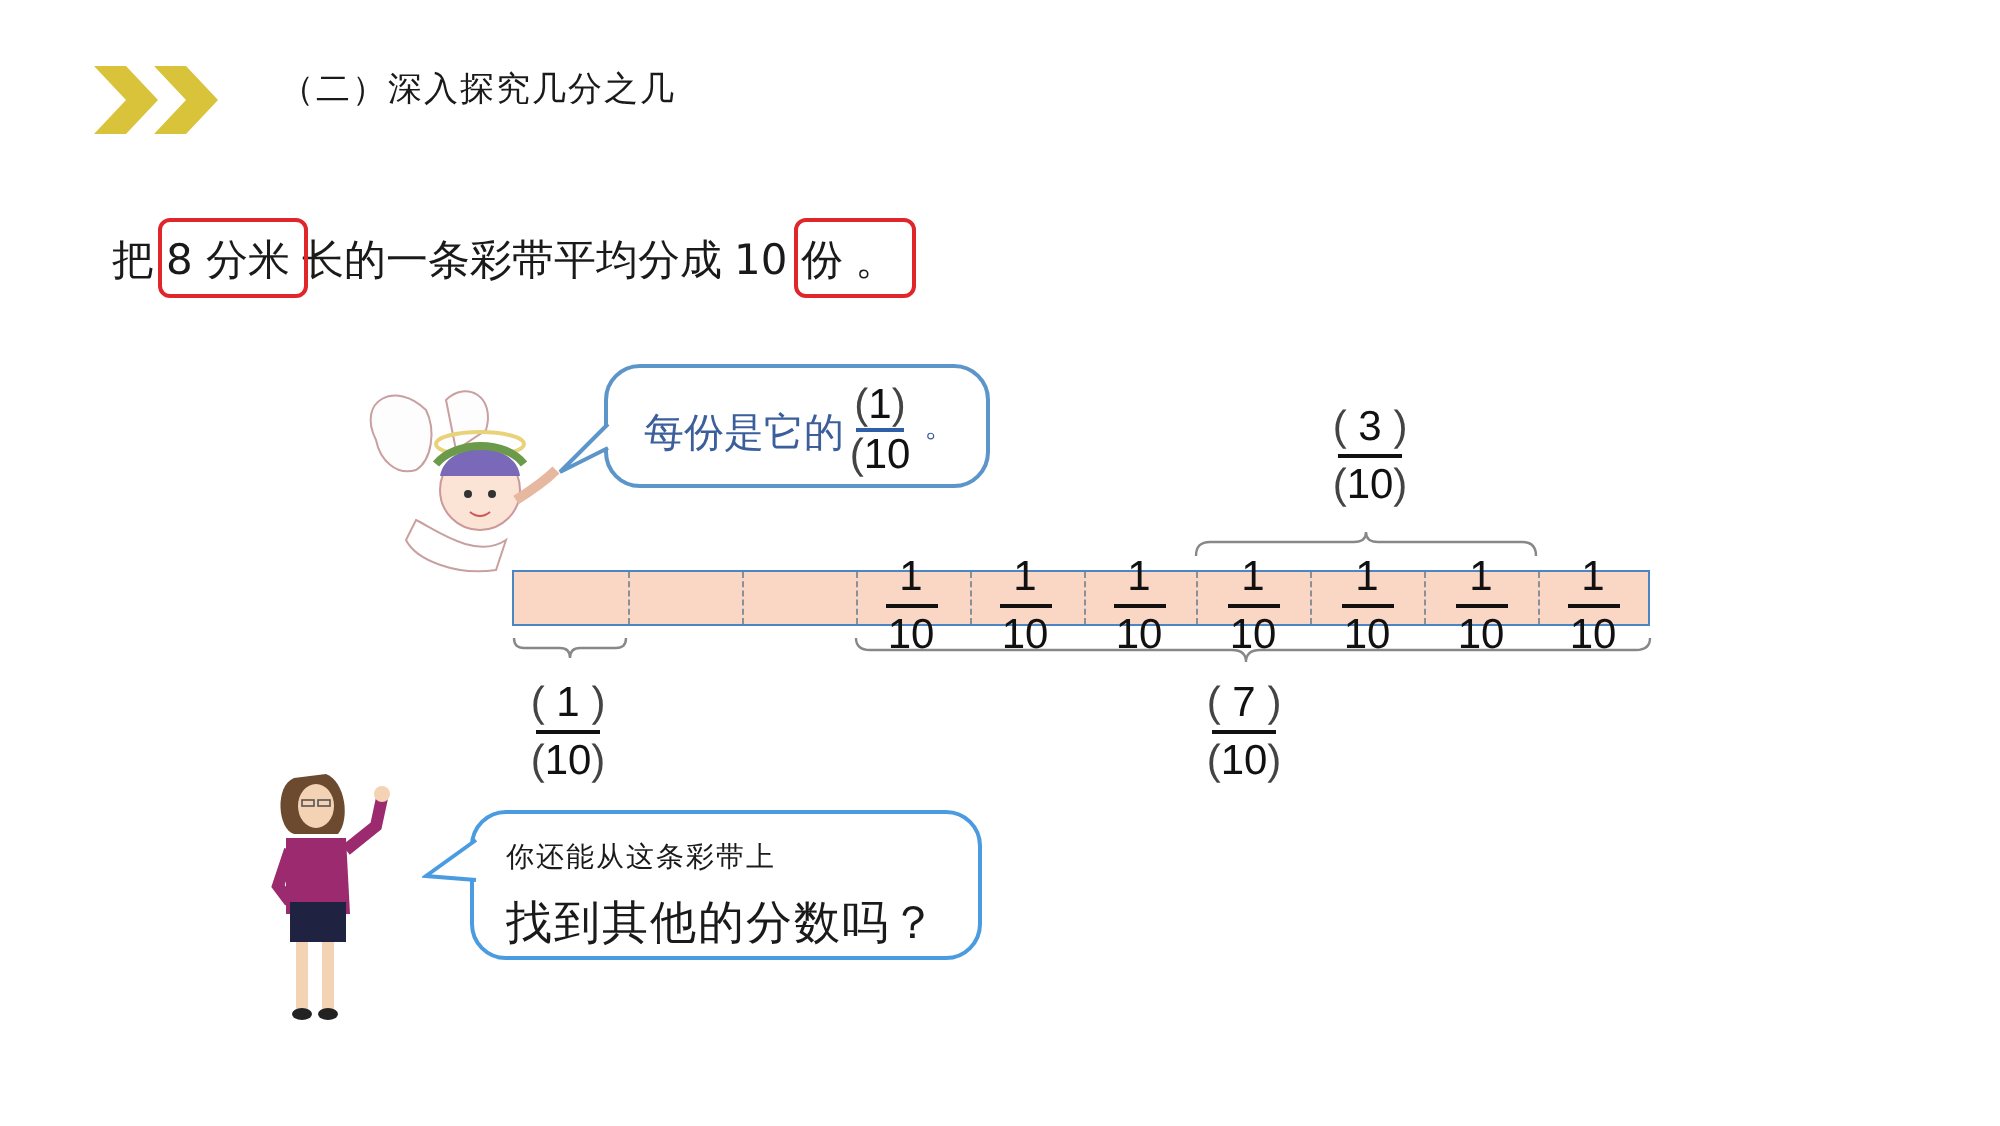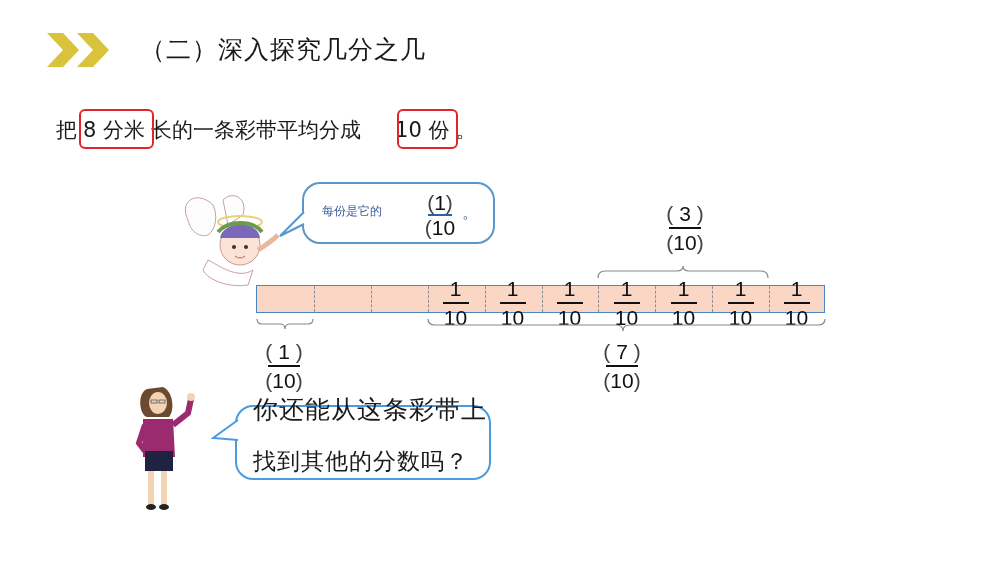--- a/index.html
+++ b/index.html
@@ -1,20 +1,20 @@
 <!DOCTYPE html>
 <html><head>
 <meta charset="utf-8">
 <style>
   html, body { margin:0; padding:0; background:#ffffff; }
   body { width:1000px; height:563px; position:relative; overflow:hidden;
          font-family:"DejaVu Sans","Liberation Sans",sans-serif; color:#1a1a1a; }
   .abs { position:absolute; }
   .chev { position:absolute; top:33px; left:47px; width:66px; height:34px; }
-  .title { left:140px; top:33px; font-size:25px; letter-spacing:1px; white-space:nowrap; }
+  .title { left:140px; top:33px; font-size:17px; letter-spacing:1px; white-space:nowrap; }
   .prompt { left:56px; top:116px; font-size:21px; white-space:nowrap; }
   .hl { position:absolute; border:2px solid #e0262a; border-radius:6px; }
   .strip { position:absolute; left:256px; top:285px; width:569px; height:28px;
            background:#fad7c5; border:1.5px solid #4a86c5; box-sizing:border-box; }
   .seg { position:absolute; top:0; bottom:0; border-left:1px dashed #8a8f98; }
   .frac { position:absolute; text-align:center; font-family:"Liberation Sans",sans-serif; color:#111; }
   .frac .n, .frac .d { display:block; font-size:21px; line-height:21px; }
   .frac .bar { display:block; height:2px; background:#111; margin:3px auto 3px auto; }
   .bubble { position:absolute; border:2px solid #4a9be0; border-radius:18px; background:#fff; box-sizing:border-box; }
   .brace { position:absolute; }
@@ -23,21 +23,21 @@
 </head>
 <body>
 
 <svg class="chev" viewBox="0 0 66 34">
   <polygon points="0,0 16,0 32,17 16,34 0,34 16,17" fill="#d9c33a"></polygon>
   <polygon points="30,0 46,0 62,17 46,34 30,34 46,17" fill="#d9c33a"></polygon>
 </svg>
 <div class="abs title">（二）深入探究几分之几</div>
 
 <div class="abs prompt">
-  <span>把</span><span style="padding:0 6px;">8 分米</span><span>长的一条彩带平均分成</span><span style="padding:0 6px;margin-left:28px;">10 份</span><span>。</span>
+  <span>把</span><span style="padding:0 6px;">8 分米</span><span>长的一条彩带平均分成</span><span style="padding:0 6px;">10 份</span><span>。</span>
 </div>
 <div class="hl" style="left:79px;top:109px;width:71px;height:36px;"></div>
 <div class="hl" style="left:397px;top:109px;width:57px;height:36px;"></div>
 
 <svg class="abs" style="left:178px;top:190px;" width="105" height="100" viewBox="0 0 105 100">
   <path d="M10,30 C0,10 20,0 35,15 C40,25 38,40 30,45 C20,48 12,40 10,30 Z" fill="#fdfdfd" stroke="#c9a0a0" stroke-width="1"></path>
   <path d="M45,10 C55,0 70,8 65,25 L50,35 Z" fill="#fdfdfd" stroke="#c9a0a0" stroke-width="1"></path>
   <ellipse cx="62" cy="32" rx="22" ry="6" fill="none" stroke="#e8d27a" stroke-width="2"></ellipse>
   <circle cx="62" cy="55" r="20" fill="#fbe3d6" stroke="#c99" stroke-width="1"></circle>
   <path d="M42,48 C45,30 80,30 82,48 Z" fill="#7a68b8"></path>
@@ -46,21 +46,21 @@
     <circle cx="68" cy="57" r="2" fill="#333"></circle>
   <path d="M57,66 Q62,70 67,66" stroke="#c55" fill="none"></path>
   <path d="M30,70 C40,75 60,90 75,80 L70,95 C50,98 30,90 25,80 Z" fill="#fff" stroke="#c9a0a0" stroke-width="1"></path>
   <path d="M80,60 C88,55 95,50 100,45" stroke="#e6b8a0" stroke-width="5" fill="none"></path>
 </svg>
 
 <div class="bubble" style="left:302px;top:182px;width:193px;height:62px;border-color:#5b95c9;"></div>
 <svg class="abs" style="left:278px;top:210px;" width="30" height="30">
   <path d="M26,2 L2,26 L26,14" fill="#fff" stroke="#5b95c9" stroke-width="2"></path>
 </svg>
-<div class="abs" style="left:322px;top:203px;font-family:Liberation Sans, sans-serif;font-size:12px;color:#3c5f9c;">每份是它的</div>
+<div class="abs" style="left:322px;top:203px;font-family:Liberation Sans, sans-serif;font-size:20px;color:#3c5f9c;">每份是它的</div>
 <div class="frac" style="left:423px;top:192px;width:34px;">
   <span class="n"><span class="paren">(</span><span>1</span><span class="paren">)</span></span>
   <span class="bar" style="width:24px;background:#2e5fa8;margin:1px auto 1px auto;"></span>
   <span class="d"><span class="paren">(</span><span>10</span></span>
 </div>
 <div class="abs" style="left:462px;top:203px;font-size:16px;color:#3c5f9c;">。</div>
 
 <div class="frac" style="left:655px;top:203px;width:60px;">
   <span class="n"><span class="paren">(</span> <span>3</span> <span class="paren">)</span></span>
   <span class="bar" style="width:32px;"></span>
@@ -149,14 +149,14 @@
   <rect x="15" y="86" width="6" height="34" fill="#f3d3b4"></rect>
   <rect x="28" y="86" width="6" height="34" fill="#f3d3b4"></rect>
   <ellipse cx="18" cy="122" rx="5" ry="3" fill="#222"></ellipse>
   <ellipse cx="31" cy="122" rx="5" ry="3" fill="#222"></ellipse>
 </svg>
 
 <div class="bubble" style="left:235px;top:405px;width:256px;height:75px;"></div>
 <svg class="abs" style="left:211px;top:418px;" width="30" height="30">
   <path d="M27,2 L2,20 L27,22" fill="#fff" stroke="#4a9be0" stroke-width="2"></path>
 </svg>
-<div class="abs" style="left:253px;top:393px;font-size:25px;letter-spacing:1px;">你还能从这条彩带上</div>
+<div class="abs" style="left:253px;top:420px;font-size:14px;letter-spacing:1px;">你还能从这条彩带上</div>
 <div class="abs" style="left:253px;top:446px;font-size:23px;letter-spacing:1px;">找到其他的分数吗？</div>
 
 </body></html>

